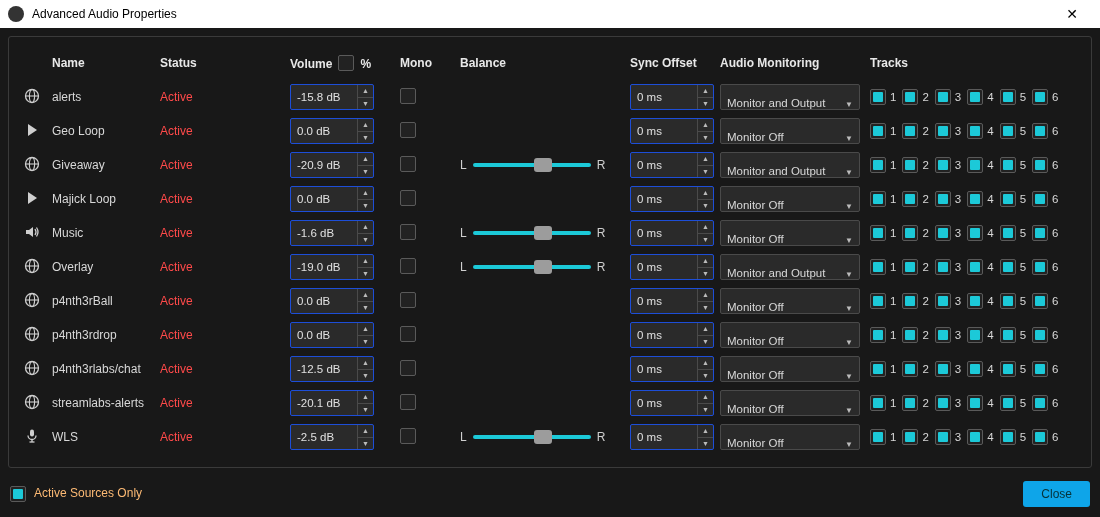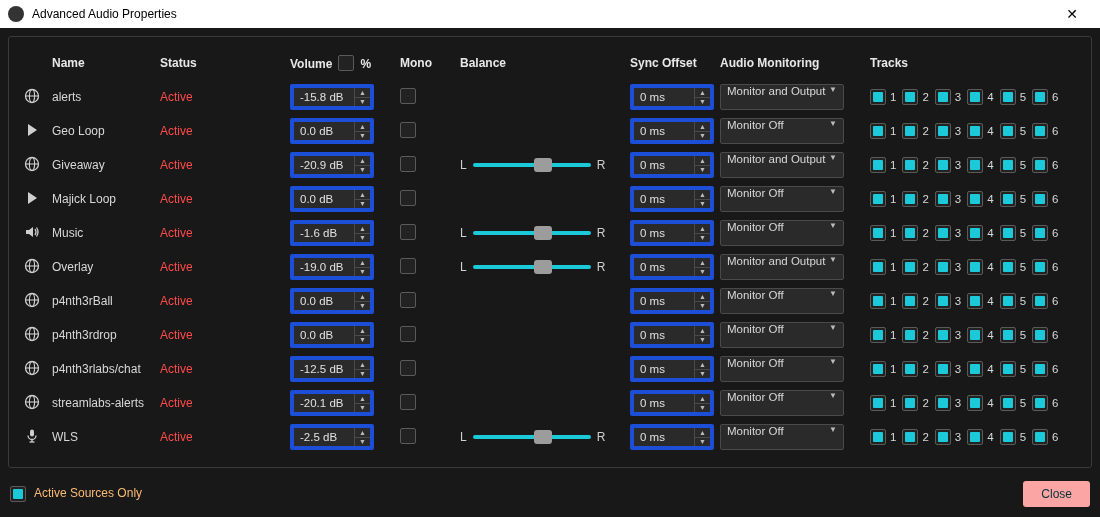--- a/index.html
+++ b/index.html
@@ -65,21 +65,21 @@
 
   .status-active { color: #ff4a4a; }
 
   .icon-cell svg { width: 16px; height: 16px; fill: #cfcfcf; }
 
   .spin {
     display: flex;
     height: 26px;
     width: 84px;
     background: #2a2a2a;
-    border: 4px solid #1d4ed8;
+    border: 1px solid #1d4ed8;
     border-radius: 2px;
   }
   .spin .val {
     flex: 1;
     display: flex; align-items: center;
     padding: 0 6px;
     color: #e0e0e0;
     font-size: 11.5px;
   }
   .spin .arrows {
@@ -126,43 +126,43 @@
     border-radius:3px;
     background:#9c9c9c;
     transform: translateX(-50%);
   }
 
   .select {
     height:26px;
     background:#2a2a2a;
     border:1px solid #4a4a4a;
     border-radius:2px;
-    display:flex; align-items:flex-start;
+    display:flex; align-items:flex-end;
     padding:0 6px;
     justify-content:space-between;
     font-size:11.5px;
-    width: 124px;
+    width: 140px;
   }
   .select .caret { font-size:8px; color:#bbb; }
 
   .tracks { display:flex; gap:6px; align-items:center; }
   .tracks .t { display:flex; align-items:center; gap:4px; }
   .tracks .num { color:#d8d8d8; font-size:11.5px; }
 
   .vol-hdr { display:flex; align-items:flex-end; gap:6px; }
 
   .footer {
     margin: 4px 10px 0 10px;
     display:flex; align-items:center;
     height: 36px;
   }
   .footer .left { display:flex; align-items:flex-start; gap:8px; color:#fdba74; }
   .footer .spacer { flex:1; }
   .close-btn {
-    background:#fca5a5;
+    background:#0ea5e9;
     color:#063238;
     border:none;
     border-radius:3px;
     padding:6px 18px;
     font-size:12px;
   }
 </style>
 </head>
 <body>
 

